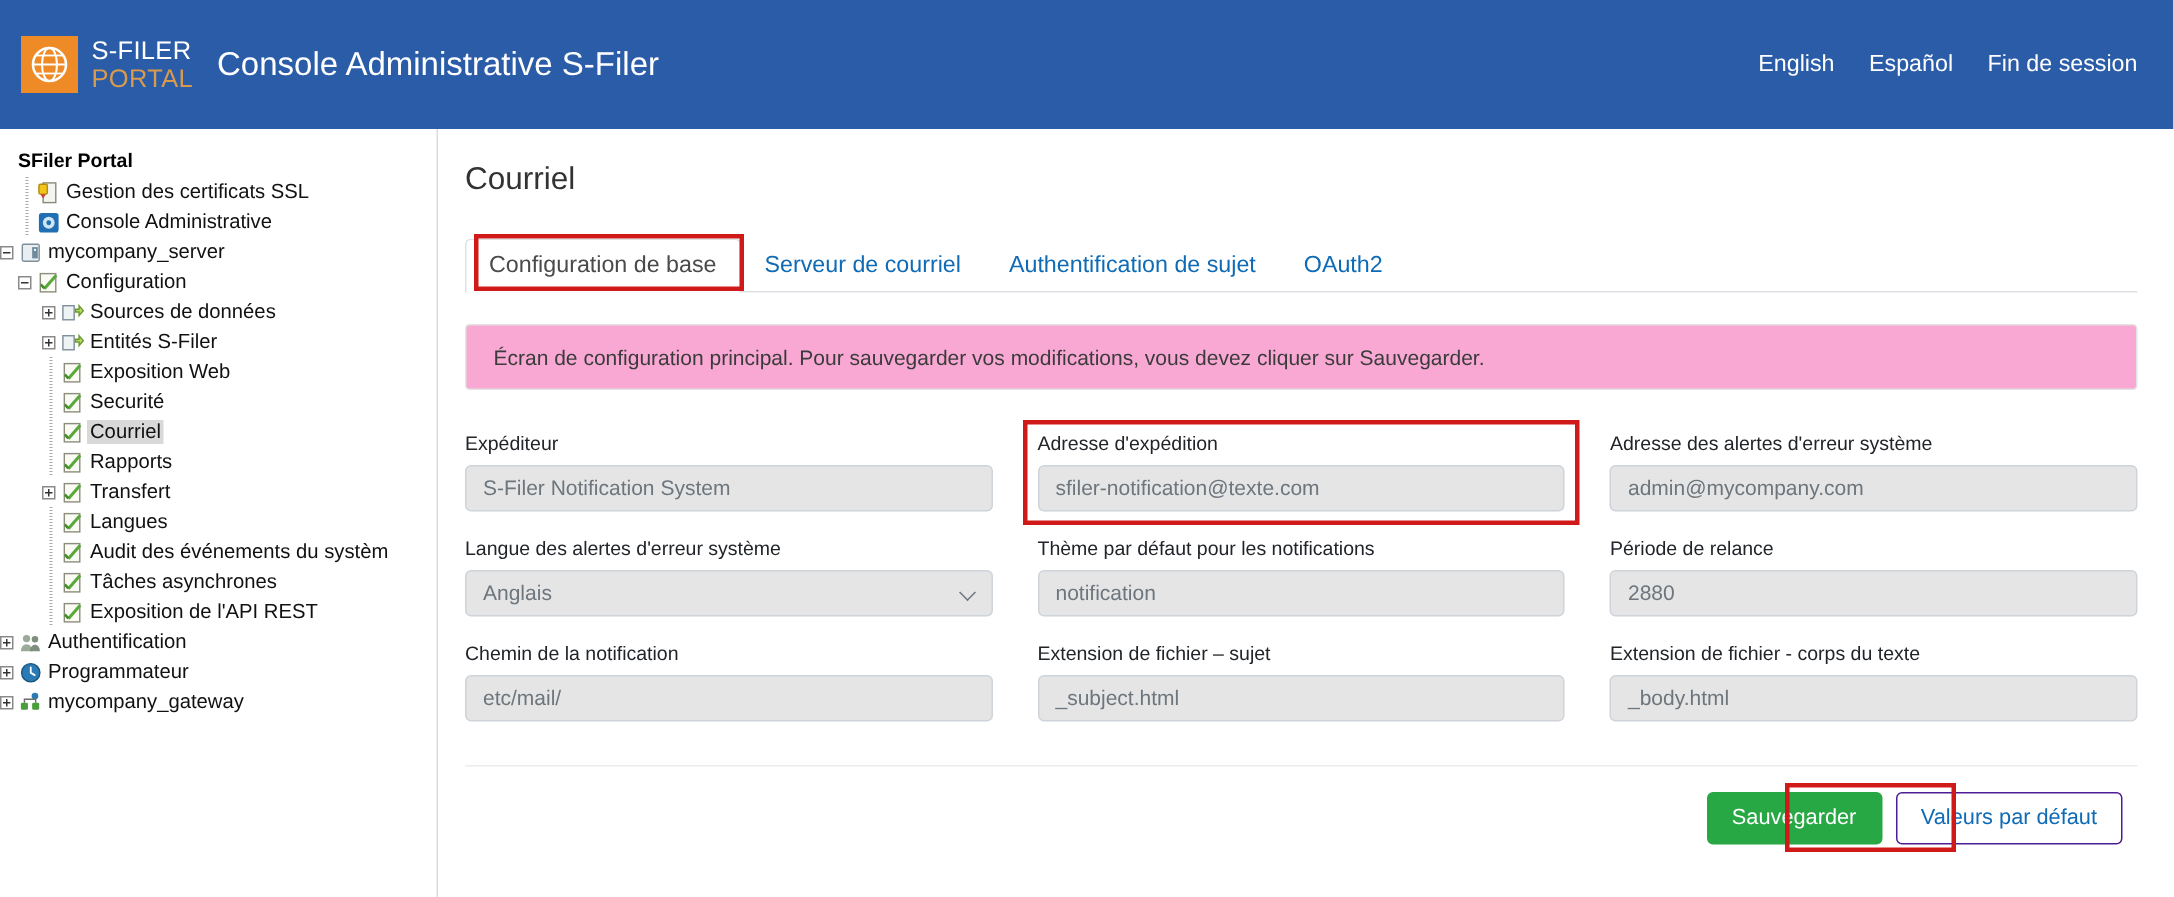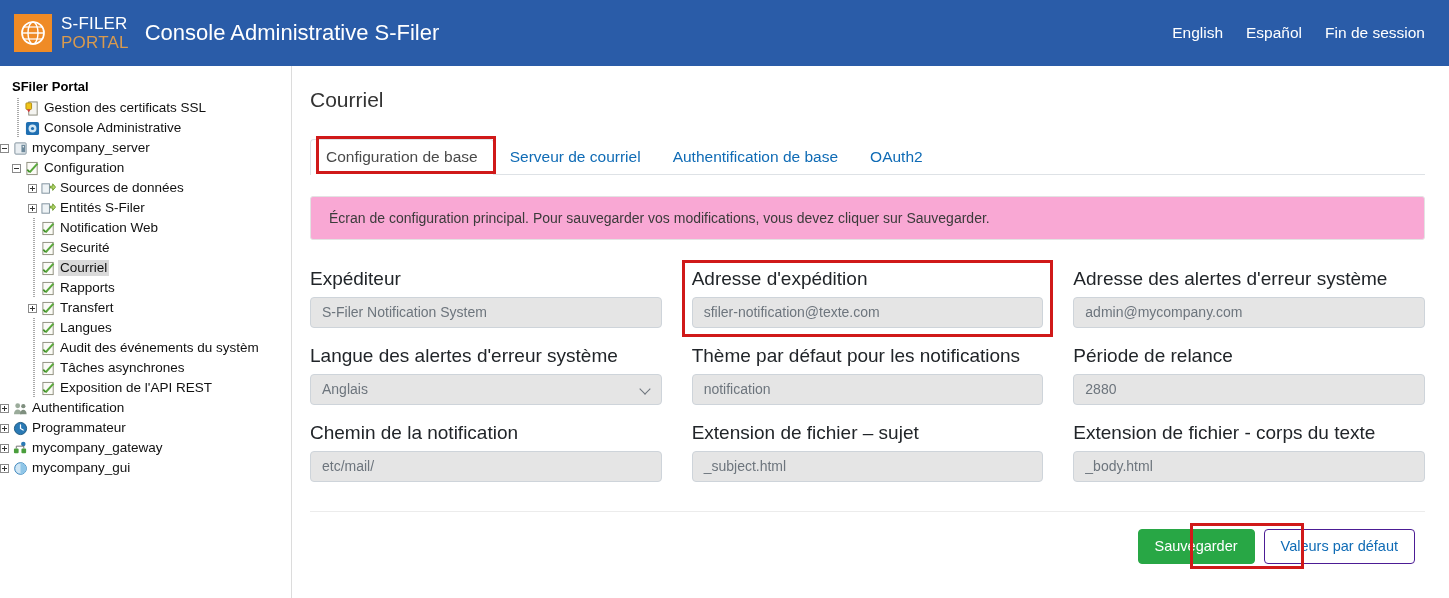--- a/index.html
+++ b/index.html
@@ -6,21 +6,21 @@
   html, body {
     margin: 0; padding: 0;
     width: 1449px; height: 598px;
     overflow: hidden;
     background: #ffffff;
     font-family: "Liberation Sans", sans-serif;
   }
 
   
   .header {
-    height: 66px;
+    height: 86px;
     background: #2a5ca8;
     display: flex;
     align-items: center;
     padding: 0 24px 0 14px;
     position: relative;
   }
   .brand { display: flex; align-items: center; }
   .logo-mark {
     width: 38px; height: 38px;
     background: #ef8b26;
@@ -195,21 +195,21 @@
   .form-grid {
     margin-top: 28px;
     display: grid;
     grid-template-columns: 1fr 1fr 1fr;
     column-gap: 30px;
     row-gap: 17px;
   }
   .field { position: relative; }
   .field label {
     display: block;
-    font-size: 19px;
+    font-size: 13px;
     color: #212529;
     margin-bottom: 7px;
     font-weight: 400;
     white-space: nowrap;
   }
   .field .control {
     width: 100%;
     height: 31px;
     border: 1px solid #ced4da;
     border-radius: 4px;
@@ -389,21 +389,21 @@
         </div>
         <div class="tnode indent-2">
           <span class="dots"></span>
           <span class="ico">
             <svg width="15" height="15" viewBox="0 0 16 16">
               <rect x="2" y="1.5" width="11" height="13" fill="#fbfbf6" stroke="#8d8d7c"></rect>
               <path d="M4 11.5l8.5-9.5 1.6 1.4-8.4 9.5z" fill="#5aa83c"></path>
               <path d="M3 8.5l2.6 2.8-1.4 1.3-2.4-2.7z" fill="#3f8f27"></path>
             </svg>
           </span>
-          <span class="lbl">Notification Web</span>
+          <span class="lbl">Exposition Web</span>
         </div>
         <div class="tnode indent-2">
           <span class="dots"></span>
           <span class="ico">
             <svg width="15" height="15" viewBox="0 0 16 16">
               <rect x="2" y="1.5" width="11" height="13" fill="#fbfbf6" stroke="#8d8d7c"></rect>
               <path d="M4 11.5l8.5-9.5 1.6 1.4-8.4 9.5z" fill="#5aa83c"></path>
               <path d="M3 8.5l2.6 2.8-1.4 1.3-2.4-2.7z" fill="#3f8f27"></path>
             </svg>
           </span>
@@ -513,40 +513,30 @@
           <span class="ico">
             <svg width="15" height="15" viewBox="0 0 16 16">
               <rect x="1" y="8" width="5" height="5" rx="1" fill="#4a9e3c"></rect>
               <rect x="9" y="8" width="5" height="5" rx="1" fill="#4a9e3c"></rect>
               <circle cx="11" cy="3.2" r="2.4" fill="#2a7ab5"></circle>
               <path d="M3.5 8V5.5h8V8" stroke="#6b6b6b" fill="none"></path>
             </svg>
           </span>
           <span class="lbl">mycompany_gateway</span>
         </div>
-        <div class="tnode indent-0">
-          <span class="expander plus"></span>
-          <span class="ico">
-            <svg width="15" height="15" viewBox="0 0 16 16">
-              <circle cx="8" cy="8" r="6.2" fill="#cfe6f5" stroke="#2a7ab5"></circle>
-              <path d="M8 1.8a6.2 6.2 0 0 1 0 12.4z" fill="#8fc6e8"></path>
-            </svg>
-          </span>
-          <span class="lbl">mycompany_gui</span>
-        </div>
       </div>
   </div>
 
   <div class="main">
     <h1 class="page-title">Courriel</h1>
 
     <div class="tabs">
       <div class="tab active">Configuration de base</div>
       <div class="tab">Serveur de courriel</div>
-      <div class="tab">Authentification de base</div>
+      <div class="tab">Authentification de sujet</div>
       <div class="tab">OAuth2</div>
       <div class="annot-tab"></div>
     </div>
 
     <div class="info-banner">Écran de configuration principal. Pour sauvegarder vos modifications, vous devez cliquer sur Sauvegarder.</div>
 
     <div class="form-grid">
 
       <div class="field">
         <label>Expéditeur</label>

